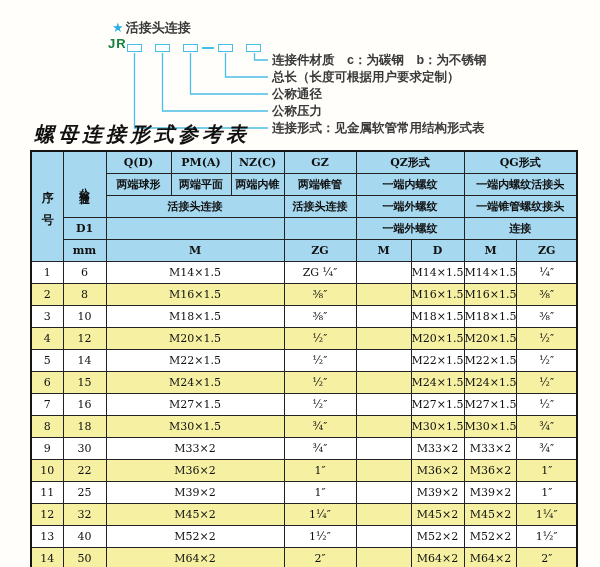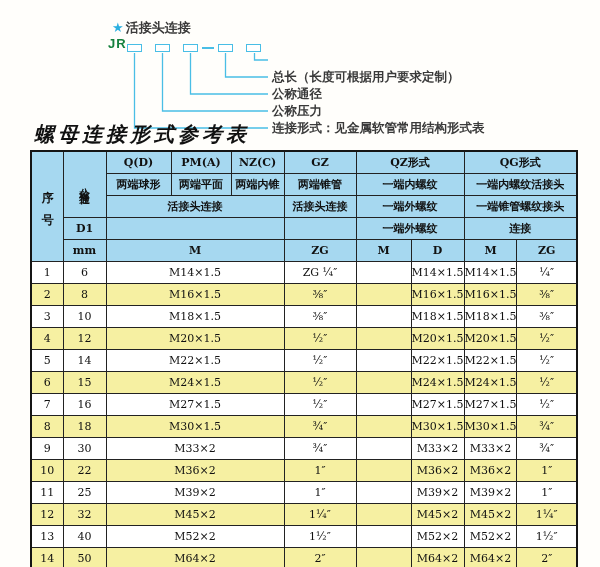--- a/index.html
+++ b/index.html
@@ -91,20 +91,21 @@
   <svg class="connector-svg" width="600" height="150">
     <g fill="none" stroke="#49bee6" stroke-width="1.3">
       <polyline points="254.5,53 254.5,60 268,60"></polyline>
       <polyline points="225.5,53 225.5,77 268,77"></polyline>
       <polyline points="190.5,53 190.5,94 268,94"></polyline>
       <polyline points="162.5,53 162.5,111 268,111"></polyline>
       <polyline points="134.5,53 134.5,128 268,128"></polyline>
     </g>
   </svg>
 
+  <div class="diagram-label" style="top:53px">连接件材质　c：为碳钢　b：为不锈钢</div>
   <div class="diagram-label" style="top:70px">总长（长度可根据用户要求定制）</div>
   <div class="diagram-label" style="top:87px">公称通径</div>
   <div class="diagram-label" style="top:104px">公称压力</div>
   <div class="diagram-label" style="top:121px">连接形式：见金属软管常用结构形式表</div>
 </div>
 
 <div class="table-title">螺母连接形式参考表</div>
 
 <table class="ref">
   <colgroup>

